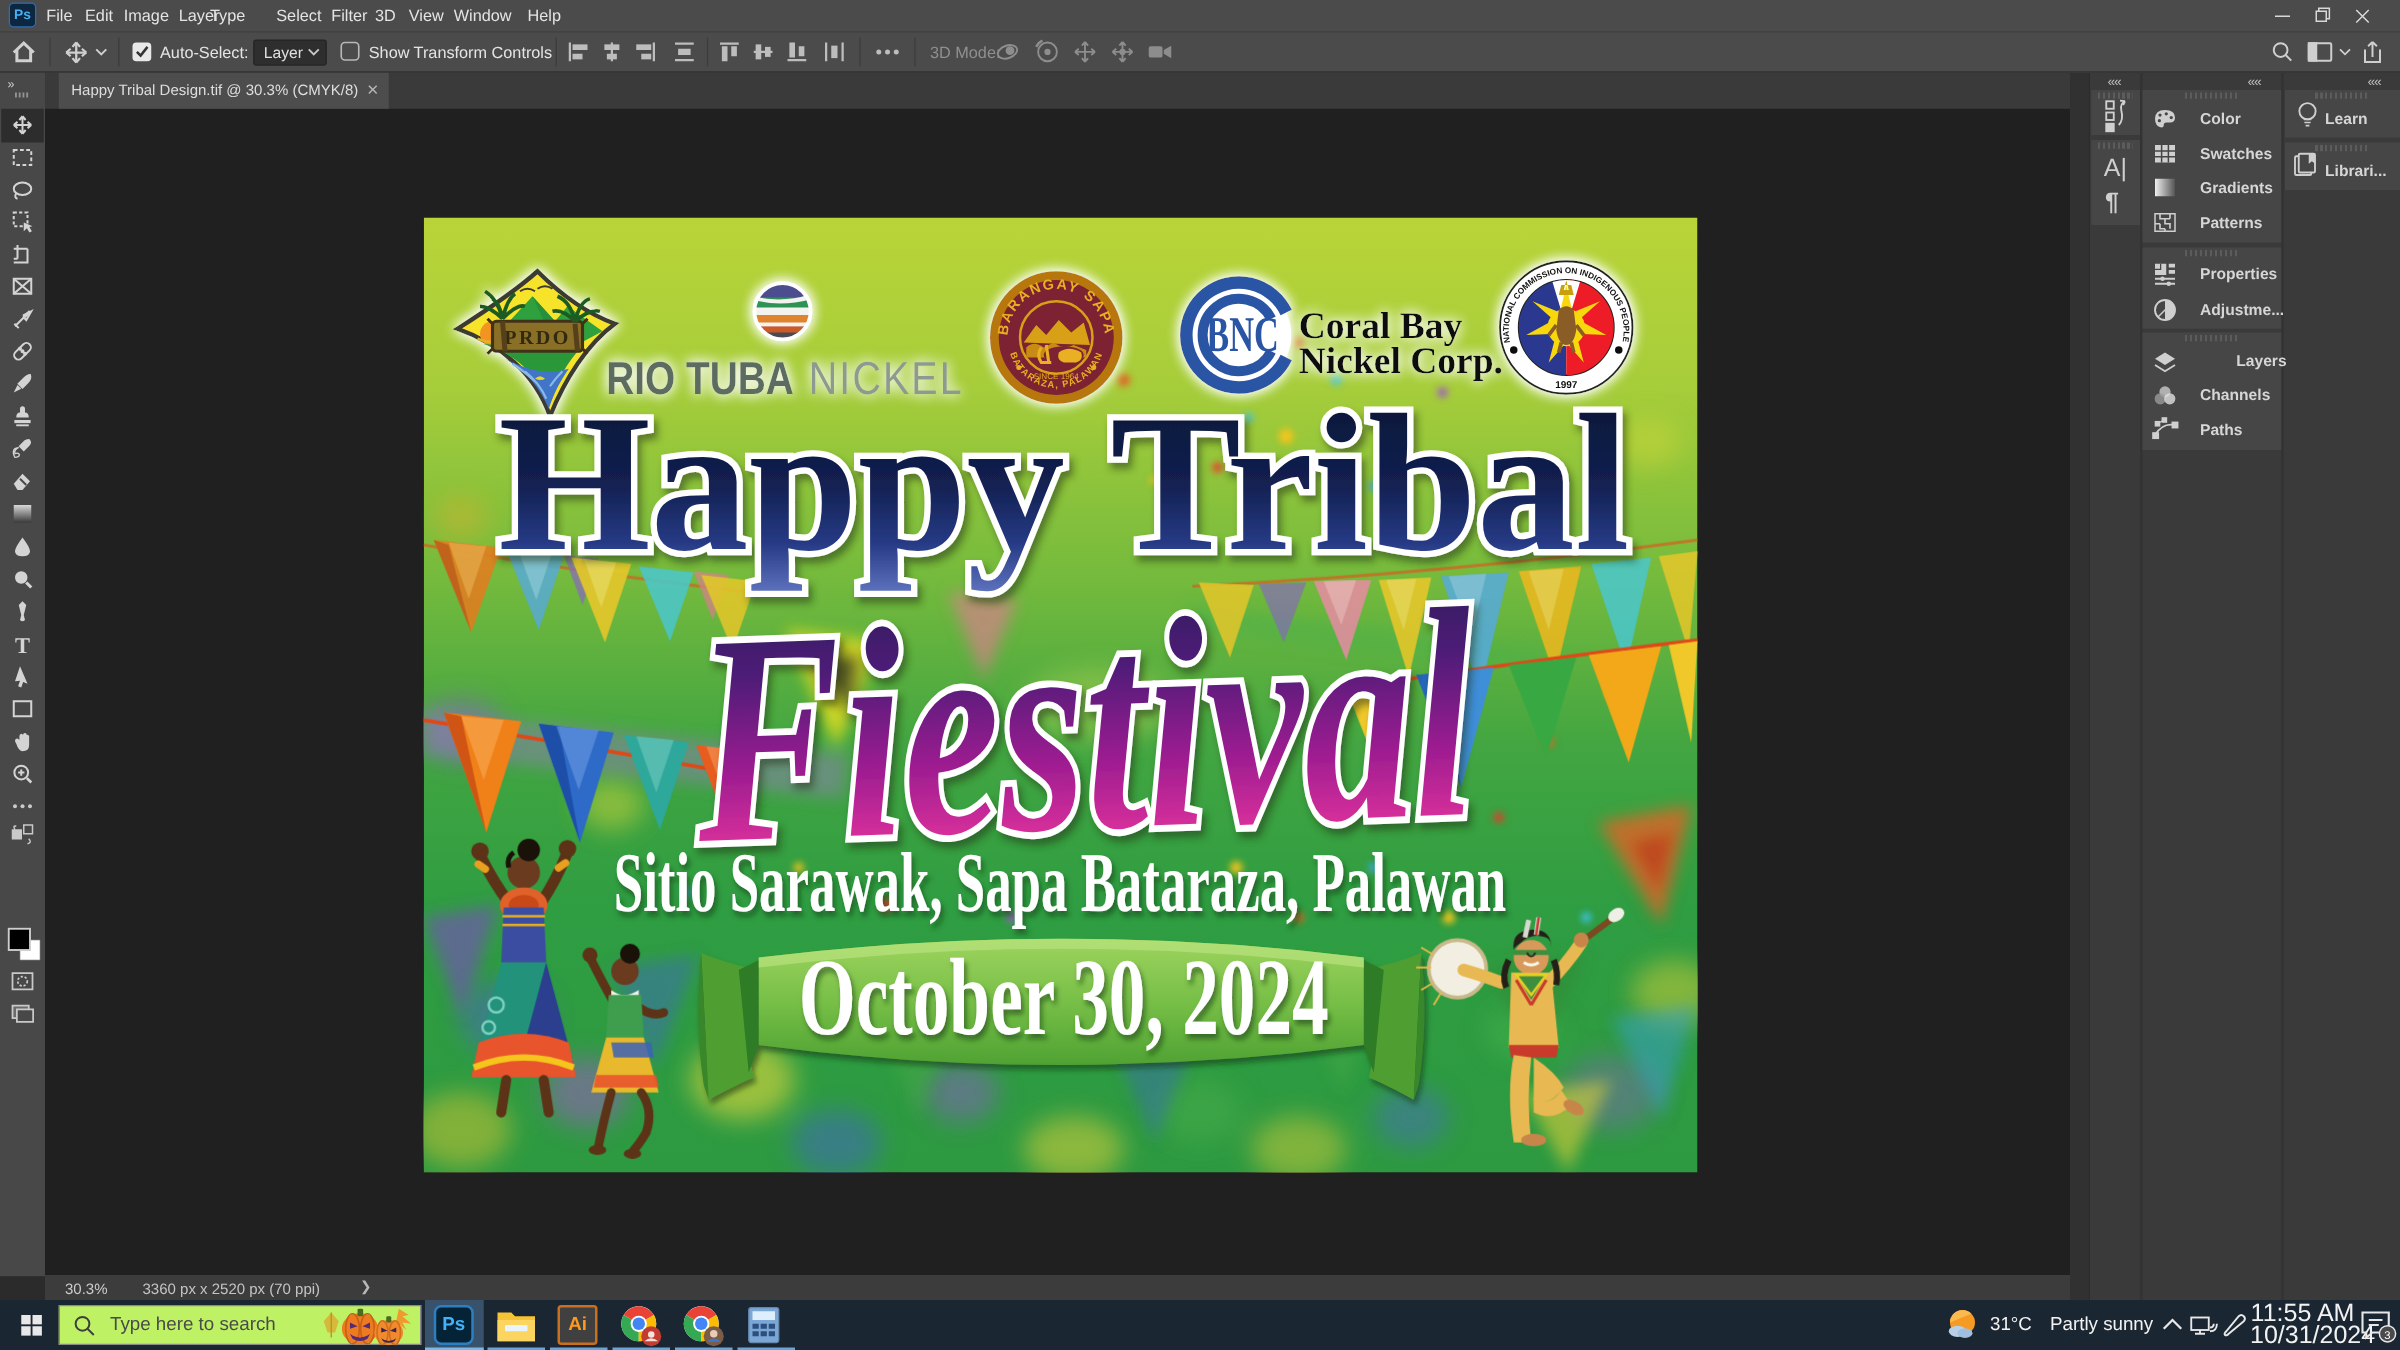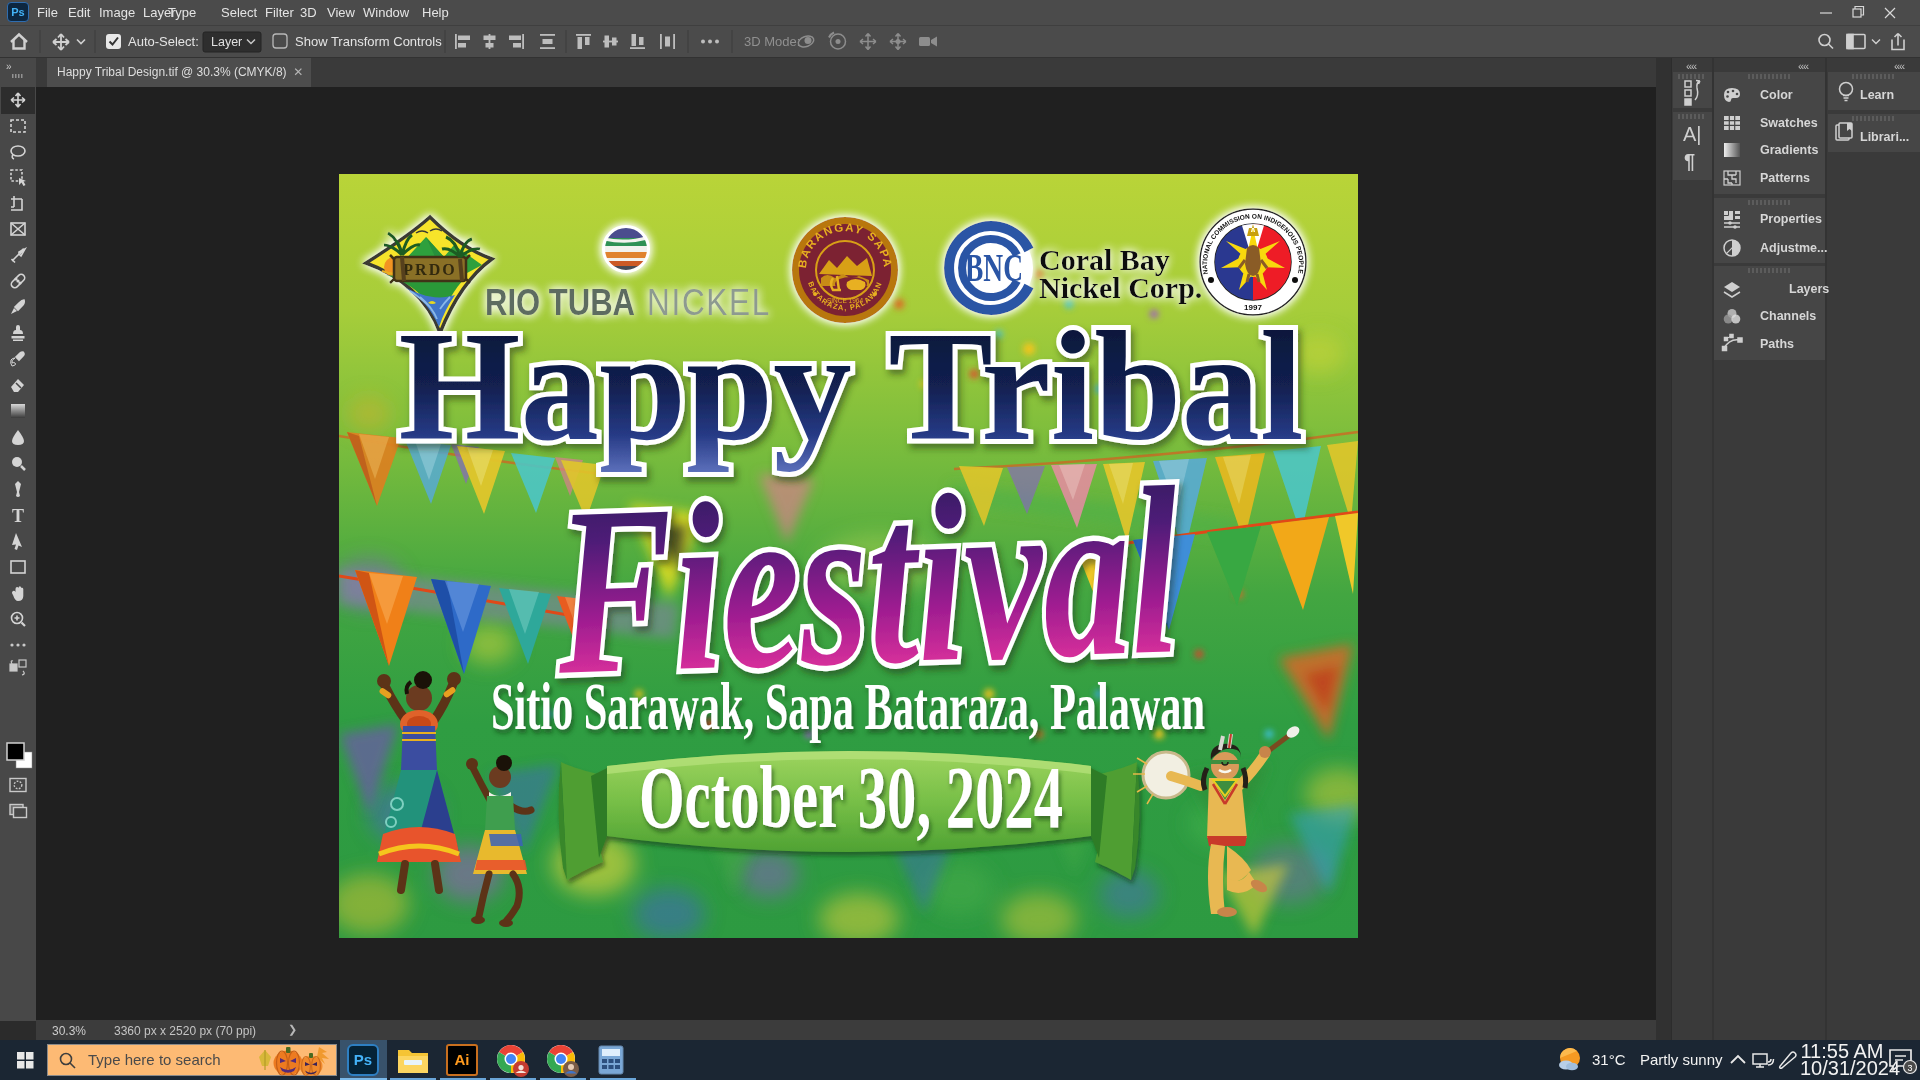--- a/index.html
+++ b/index.html
@@ -813,21 +813,21 @@
 <div id="corner"></div>
 <div id="taskbar">
   <svg width="40" height="40" viewBox="0 0 40 40" style="position:absolute;left:6px;top:0;">
     <g fill="#e8e8e8">
         <rect x="11" y="12" width="7.5" height="7.5"></rect>
         <rect x="20" y="12" width="7.5" height="7.5"></rect>
         <rect x="11" y="21" width="7.5" height="7.5"></rect>
         <rect x="20" y="21" width="7.5" height="7.5"></rect>
       </g>
   </svg>
-  <div style="position:absolute;left:47px;top:4px;width:290px;height:32px;background:#fdba74;border:1px solid #8a8a8a;">
+  <div style="position:absolute;left:47px;top:4px;width:290px;height:32px;background:#bef264;border:1px solid #8a8a8a;">
     <svg width="20" height="20" viewBox="0 0 20 20" style="position:absolute;left:10px;top:6px;">
         <circle cx="8" cy="8" r="5.5" fill="none" stroke="#3e3e3e" stroke-width="1.6"></circle>
         <path d="M12 12 L17 17" stroke="#3e3e3e" stroke-width="1.6"></path>
       </svg>
     <span style="position:absolute;left:40px;top:6px;font-size:15px;color:#4a4a4a;">Type here to search</span>
     <svg width="80" height="32" viewBox="0 0 80 32" style="position:absolute;right:1px;top:0;">
       <path d="M4 12 L10 5 L16 12 L13 21 L7 21 Z" fill="#d8b83a"></path>
         <path d="M10 5 L10 25" stroke="#b49a28" stroke-width="1.2"></path>
       <path d="M64 2 L72 7 L67 8 L74 14 L67 13 L70 19 L62 12" fill="#f0992e"></path>
       <ellipse cx="33" cy="18" rx="14.5" ry="12.5" fill="#ed7b20"></ellipse>
@@ -845,21 +845,21 @@
     </svg>
   </div>
   <div style="position:absolute;left:340px;top:0;width:47px;height:40px;background:#38526b;"></div>
   <div style="position:absolute;left:340px;top:38px;width:47px;height:2px;background:#7ab8e8;"></div>
   <div style="position:absolute;left:347px;top:4px;width:32px;height:32px;background:#052337;border:2px solid #2e7fc2;border-radius:6px;color:#44b2f8;font-weight:bold;font-size:15px;text-align:center;line-height:28px;">Ps</div>
   <svg width="34" height="34" viewBox="0 0 34 34" style="position:absolute;left:396px;top:4px;">
     <path d="M2 6 L13 6 L16 9 L32 9 L32 29 L2 29 Z" fill="#f5c435"></path>
     <path d="M2 12 L32 12 L32 29 L2 29 Z" fill="#fcd560"></path>
     <rect x="8" y="16" width="18" height="5" rx="1" fill="#e8f4fb"></rect>
   </svg>
-  <div style="position:absolute;left:446px;top:4px;width:32px;height:32px;background:#000000;border:2px solid #c96f1e;border-radius:3px;color:#ff9a1e;font-weight:bold;font-size:15px;text-align:center;line-height:28px;">Ai</div>
+  <div style="position:absolute;left:446px;top:4px;width:32px;height:32px;background:#404040;border:2px solid #c96f1e;border-radius:3px;color:#ff9a1e;font-weight:bold;font-size:15px;text-align:center;line-height:28px;">Ai</div>
   <svg width="36" height="36" viewBox="0 0 36 36" style="position:absolute;left:494px;top:2px;">
     <circle cx="17" cy="17" r="14" fill="#fff"></circle>
     <path d="M17 17 L4.9 10 A14 14 0 0 1 29.1 10 Z" fill="#ea4335"></path>
     <path d="M17 17 L4.9 10 A14 14 0 0 0 17 31 Z" fill="#34a853"></path>
     <path d="M17 17 L17 31 A14 14 0 0 0 29.1 10 Z" fill="#fbbc05"></path>
     <circle cx="17" cy="17" r="6.5" fill="#fff"></circle>
     <circle cx="17" cy="17" r="5" fill="#4285f4"></circle>
     <circle cx="27" cy="27" r="8" fill="#c43c31"></circle>
       <circle cx="27" cy="25.5" r="2.6" fill="#f3e3d9"></circle>
       <path d="M21.5 31 Q27 26 32.5 31 Z" fill="#f3e3d9"></path>

